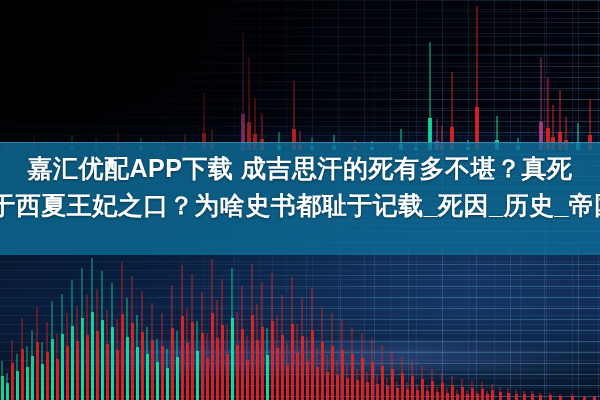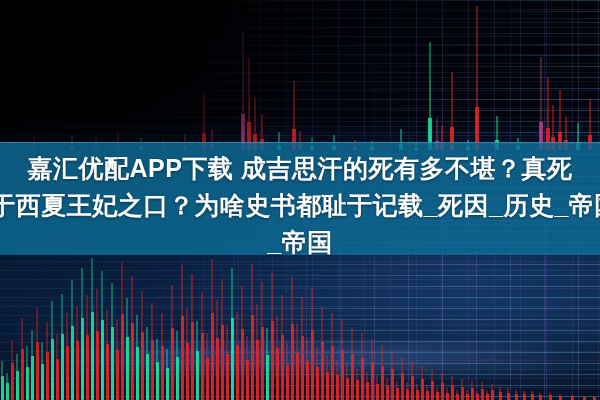--- a/index.html
+++ b/index.html
@@ -760,16 +760,15 @@
       </div>
     </div>
 
   <div class="layer" id="bg-vignette"></div>
 
   <div id="caption-band"></div>
 
   <div id="caption-text">
     <span class="cap-line overflow l1">嘉汇优配APP下载 成吉思汗的死有多不堪？真死</span>
     <span class="cap-line overflow l2">于西夏王妃之口？为啥史书都耻于记载_死因_历史_帝国</span>
-    <span class="cap-line l3">_帝国</span>
   </div>
 
 </div>
 
 </body></html>

